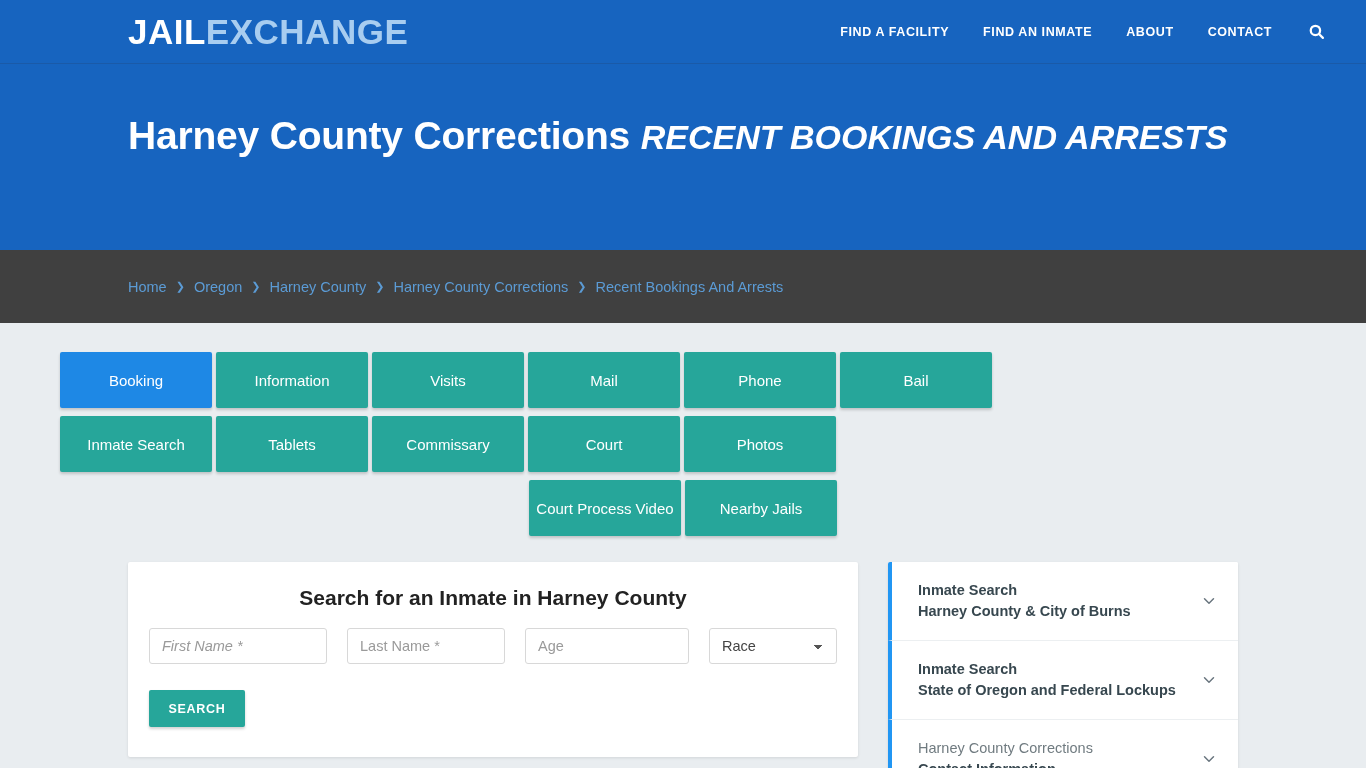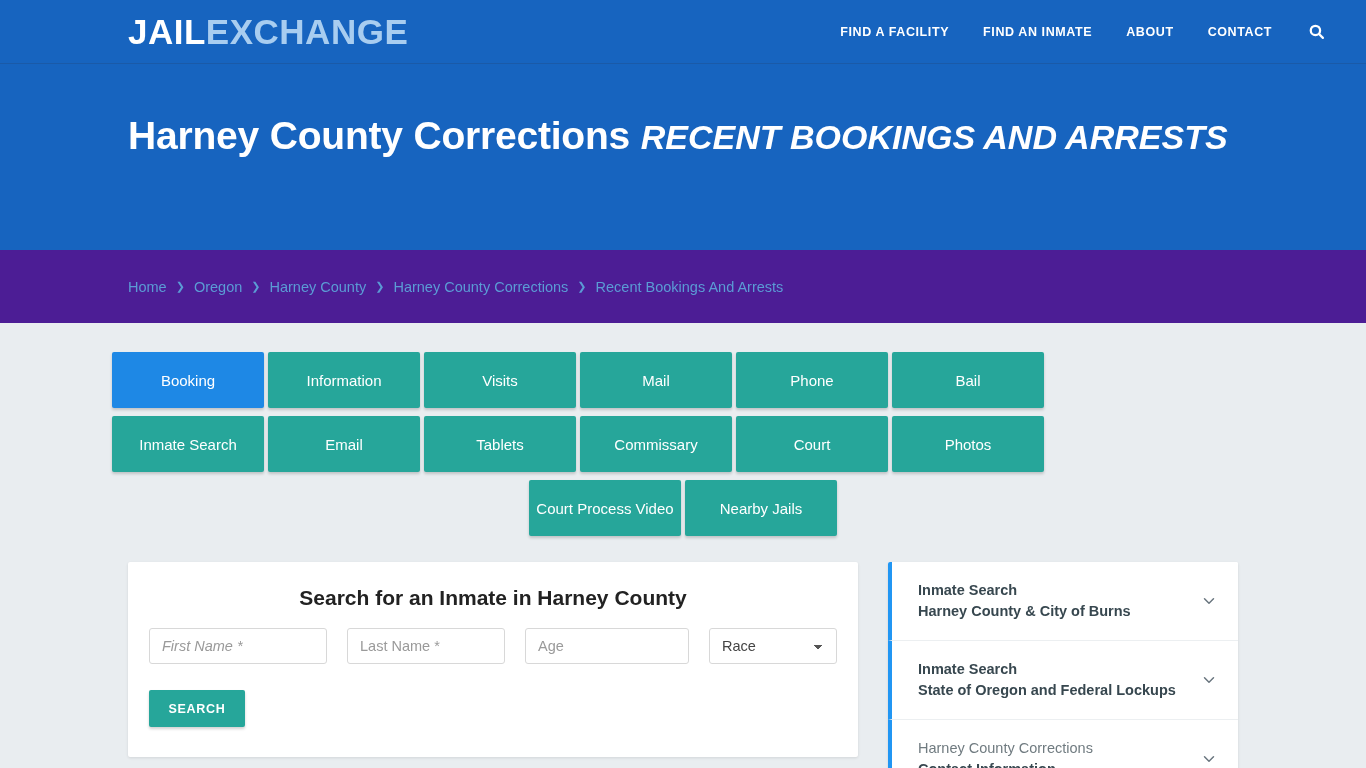--- a/index.html
+++ b/index.html
@@ -70,21 +70,21 @@
   .banner h1 .sub {
     font-style: italic;
     font-size: 34px;
     font-weight: bold;
     text-transform: uppercase;
     letter-spacing: 0px;
   }
 
   
   .crumbbar {
-    background: #4c1d95;
+    background: #404040;
     height: 73px;
     display: flex;
     align-items: center;
     padding-left: 128px;
   }
   .crumbs { display: flex; align-items: center; font-size: 14.5px; }
   .crumb {
     color: #5b9bd5;
     text-decoration: none;
     white-space: nowrap;
@@ -94,21 +94,21 @@
     color: #5b9bd5;
     margin: 0 9px;
     font-size: 11px;
     display: inline-flex;
     align-items: center;
   }
 
   
   .main { background: #e9edf0; padding-top: 29px; }
 
-  .tabs-wrap { padding: 0 112px; }
+  .tabs-wrap { padding: 0 60px; }
   .tabs-row {
     display: flex;
     gap: 4px;
     margin-bottom: 8px;
   }
   .tabs-row.center { justify-content: center; }
   .tab {
     flex: 0 0 152px;
     height: 56px;
     background: #26a69a;
@@ -263,21 +263,20 @@
     <div class="tabs-row">
       <button class="tab active">Booking</button>
       <button class="tab">Information</button>
       <button class="tab">Visits</button>
       <button class="tab">Mail</button>
       <button class="tab">Phone</button>
       <button class="tab">Bail</button>
     </div>
     <div class="tabs-row">
       <button class="tab">Inmate Search</button>
-      <button class="tab">Email</button>
       <button class="tab">Tablets</button>
       <button class="tab">Commissary</button>
       <button class="tab">Court</button>
       <button class="tab">Photos</button>
     </div>
     <div class="tabs-row center">
       <button class="tab">Court Process Video</button>
       <button class="tab">Nearby Jails</button>
     </div>
   </div>

